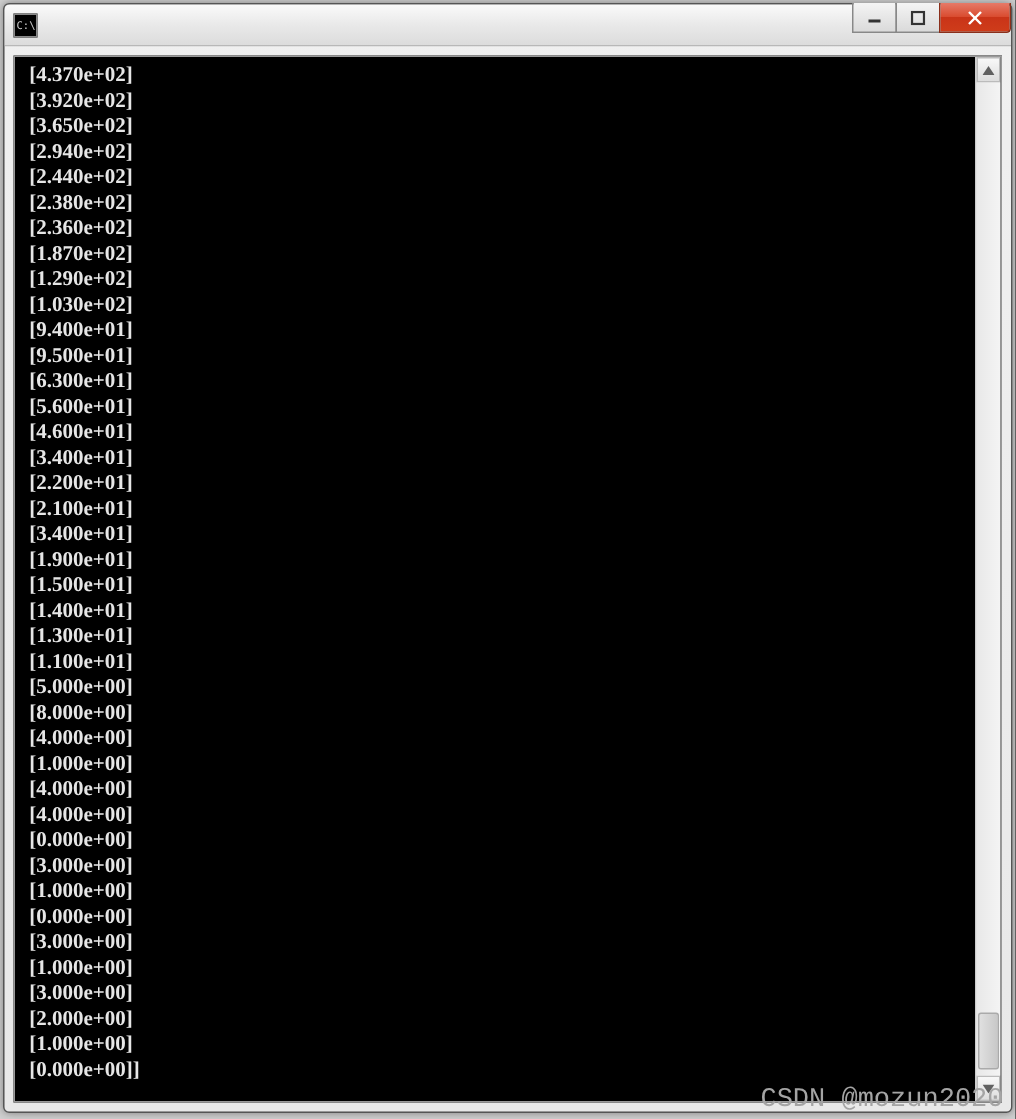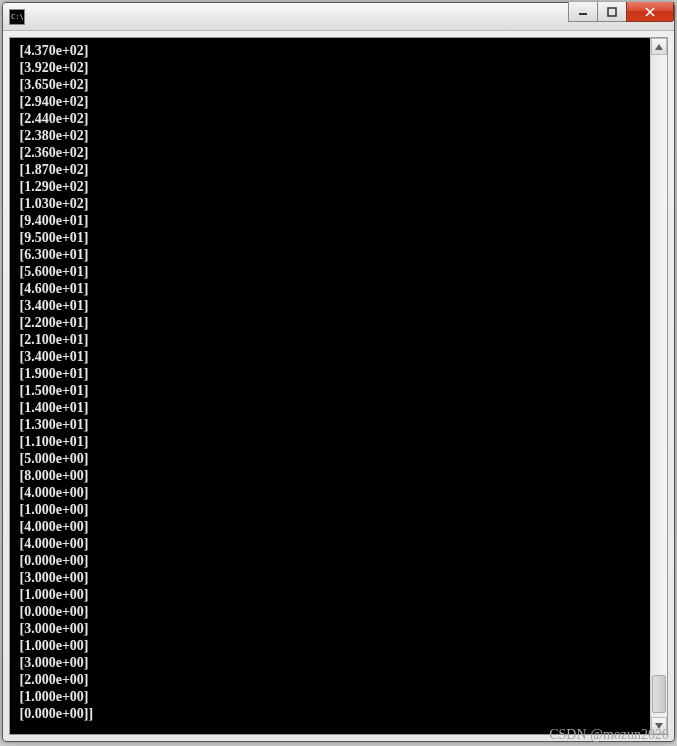--- a/index.html
+++ b/index.html
@@ -131,23 +131,23 @@
       background: linear-gradient(to right, #e0e0e0, #c8c8c8);
       border: 1px solid #aaa;
       border-radius: 2px;
       height: 38px;
       bottom: 4px;
     }
     .watermark {
       position: absolute;
       bottom: 3px;
       right: 8px;
-      font-size: 14px;
+      font-size: 18px;
       color: #a4a4a4;
-      font-family: Liberation Serif, serif;
+      font-family: Liberation Mono, monospace;
       z-index: 10;
     }
   </style>
 </head>
 <body>
 
 <div class="window">
   <div class="titlebar">
     <div class="titlebar-icon">
       <svg width="14" height="12" viewBox="0 0 14 12">

